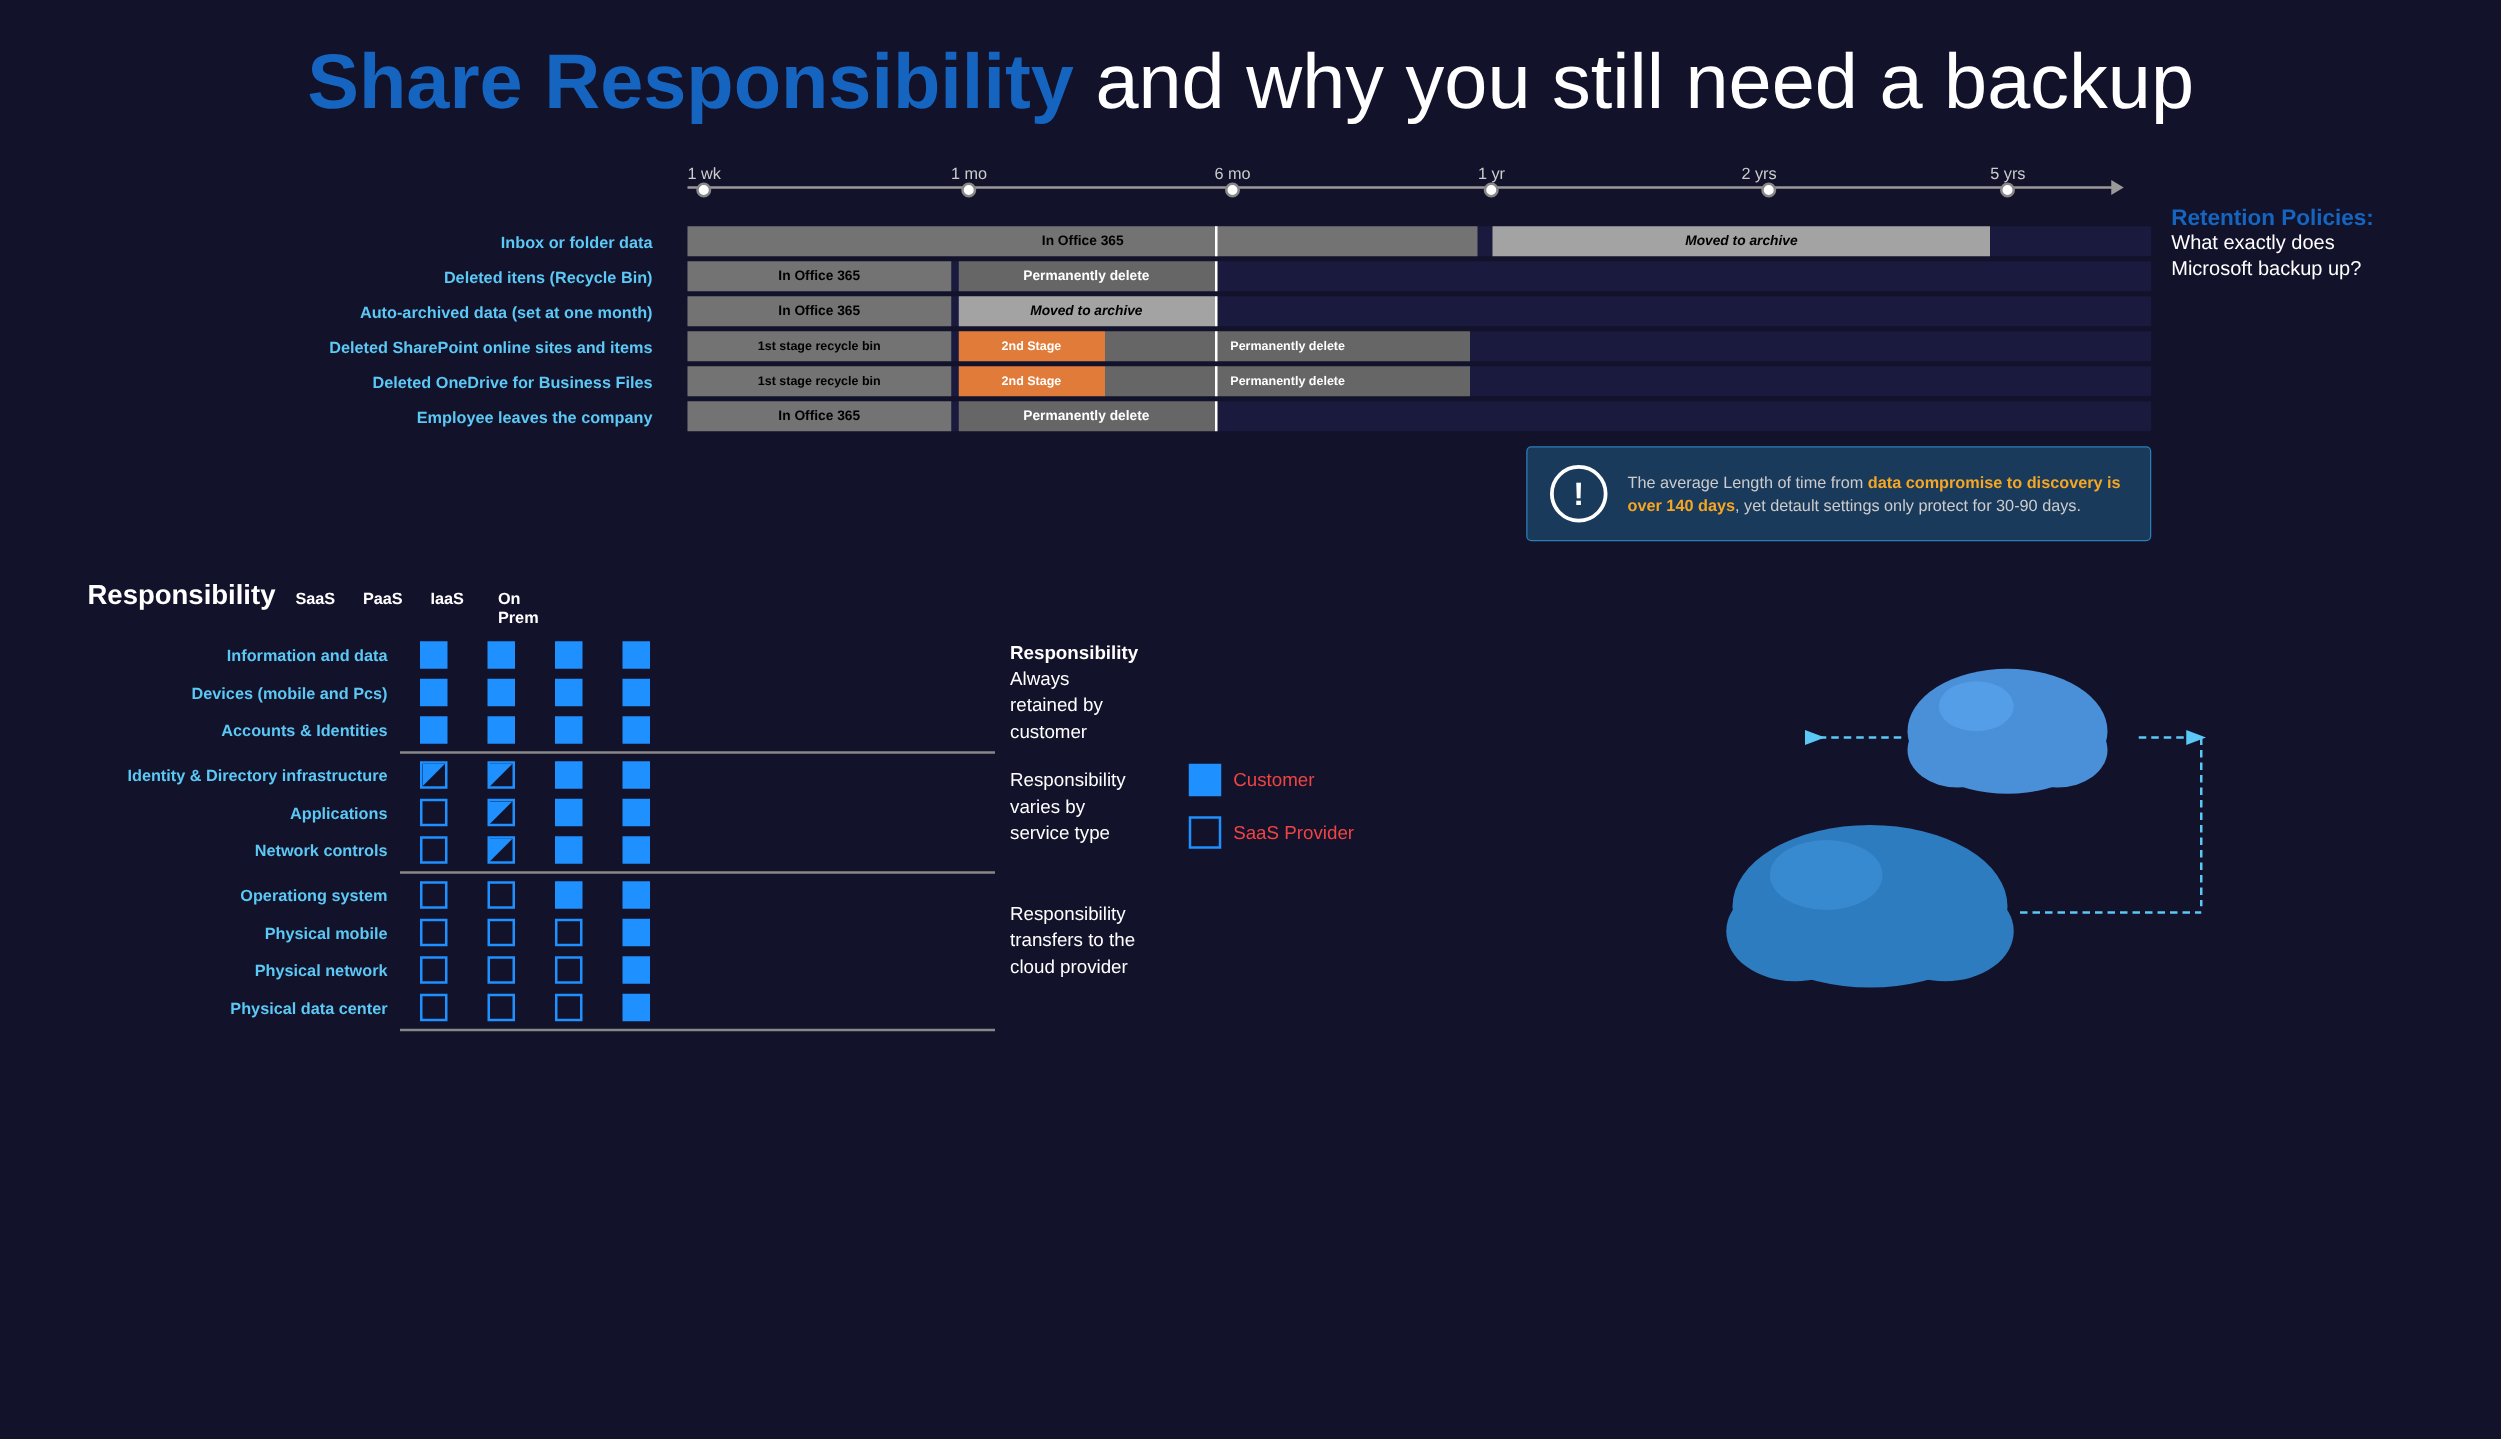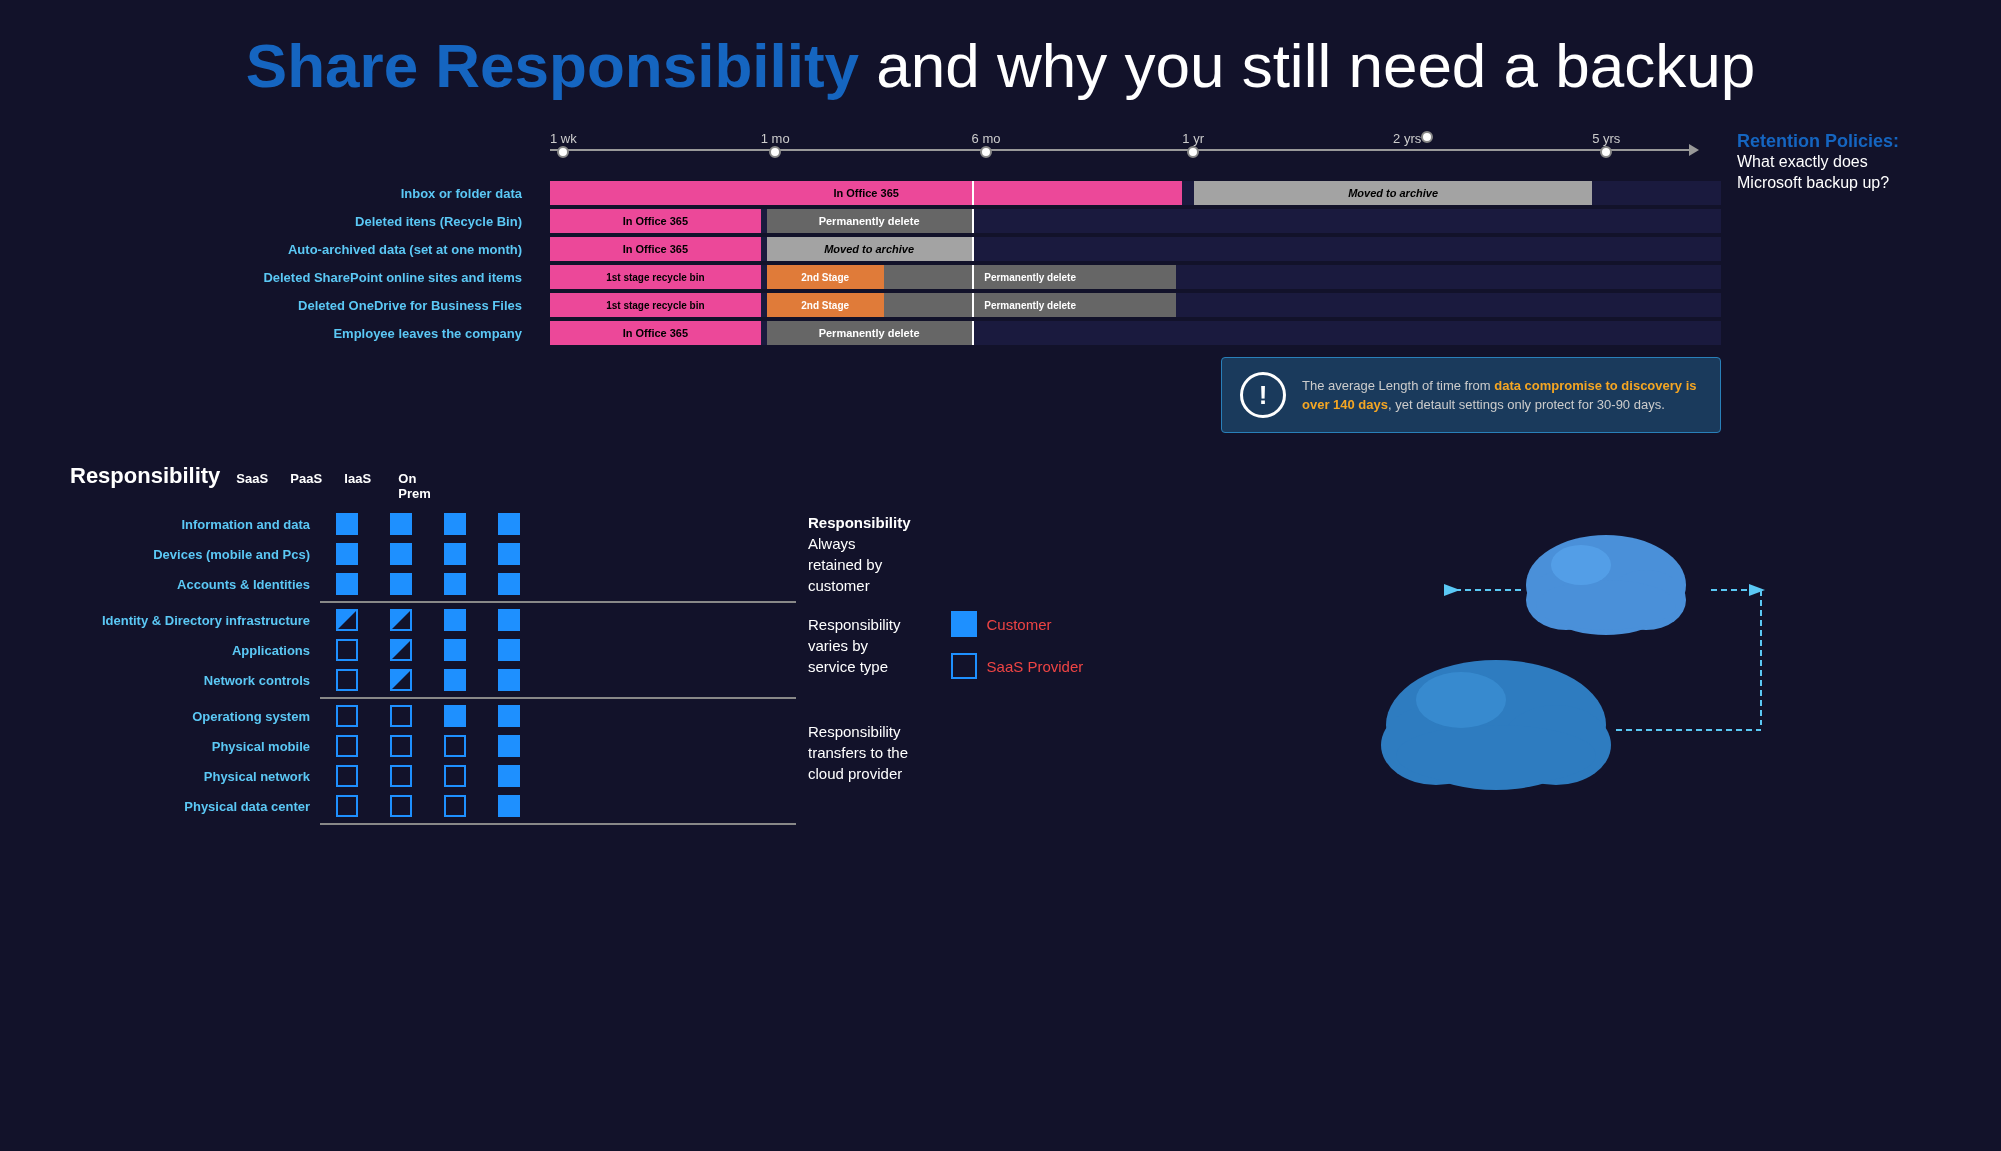--- a/index.html
+++ b/index.html
@@ -69,29 +69,30 @@
       height: 100%;
       display: flex;
       align-items: center;
       justify-content: center;
       font-size: 11px;
       font-weight: 600;
       white-space: nowrap;
       overflow: hidden;
     }
 
-    .bar-yellow { background: #ec4899; color: #000; }
+    .bar-yellow { background: #737373; color: #000; }
     .bar-light-blue { background: #a3a3a3; color: #000; font-style: italic; }
     .bar-orange { background: #e07b39; color: #fff; }
     .bar-gray { background: #666; color: #fff; }
 
     
     .retention-label {
       flex: 0 0 220px;
       padding-left: 16px;
+      margin-top: 33px;
     }
 
     .retention-label .rl-title {
       font-size: 18px;
       font-weight: 700;
       color: #1565c0;
     }
     .retention-label .rl-sub {
       font-size: 16px;
       color: #fff;
@@ -273,21 +274,21 @@
           <div style="width:12px; height:12px; border-radius:50%; background:#fff; border:2px solid #888;"></div>
         </div>
         <div style="position:absolute; left:36%; display:flex; flex-direction:column; align-items:center;">
           <span style="font-size:13px; color:#ccc;">6 mo</span>
           <div style="width:12px; height:12px; border-radius:50%; background:#fff; border:2px solid #888;"></div>
         </div>
         <div style="position:absolute; left:54%; display:flex; flex-direction:column; align-items:center;">
           <span style="font-size:13px; color:#ccc;">1 yr</span>
           <div style="width:12px; height:12px; border-radius:50%; background:#fff; border:2px solid #888;"></div>
         </div>
-        <div style="position:absolute; left:72%; display:flex; align-items:flex-start;">
+        <div style="position:absolute; left:72%; display:flex; flex-direction:column; align-items:flex-end;">
           <span style="font-size:13px; color:#ccc;">2 yrs</span>
           <div style="width:12px; height:12px; border-radius:50%; background:#fff; border:2px solid #888;"></div>
         </div>
         <div style="position:absolute; left:89%; display:flex; flex-direction:column; align-items:center;">
           <span style="font-size:13px; color:#ccc;">5 yrs</span>
           <div style="width:12px; height:12px; border-radius:50%; background:#fff; border:2px solid #888;"></div>
         </div>
       </div>
 
       <div class="retention-row">

